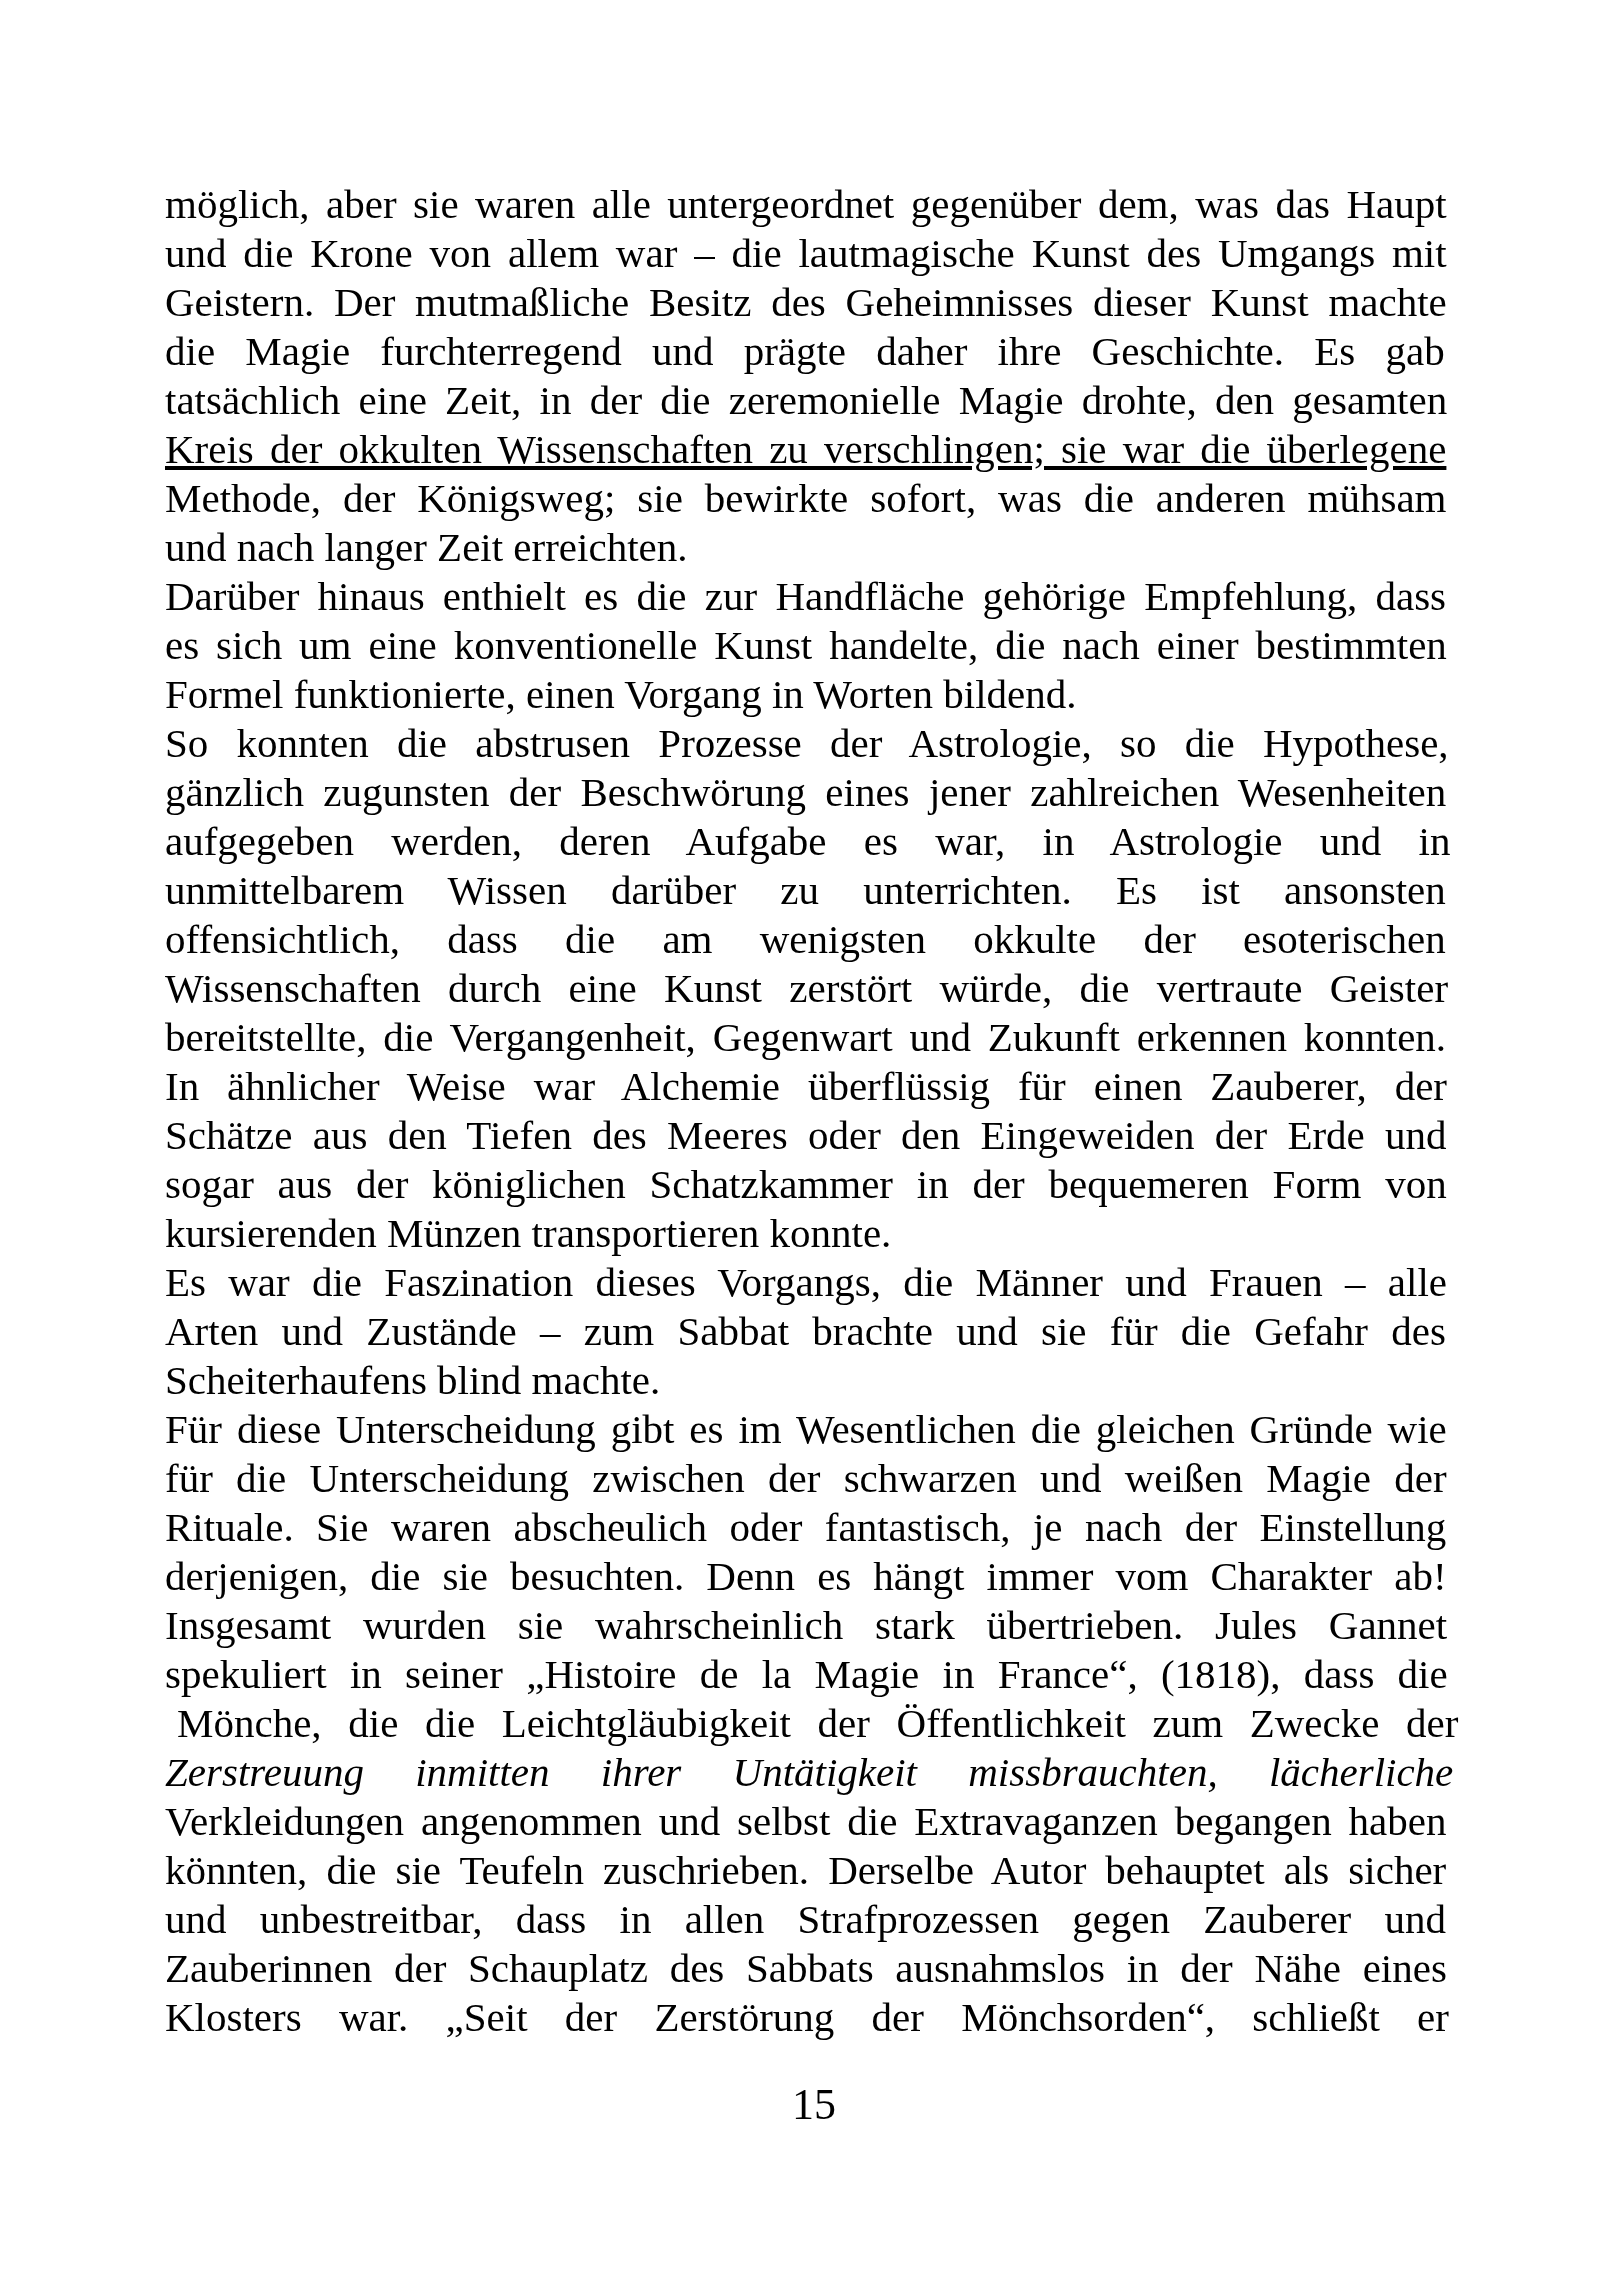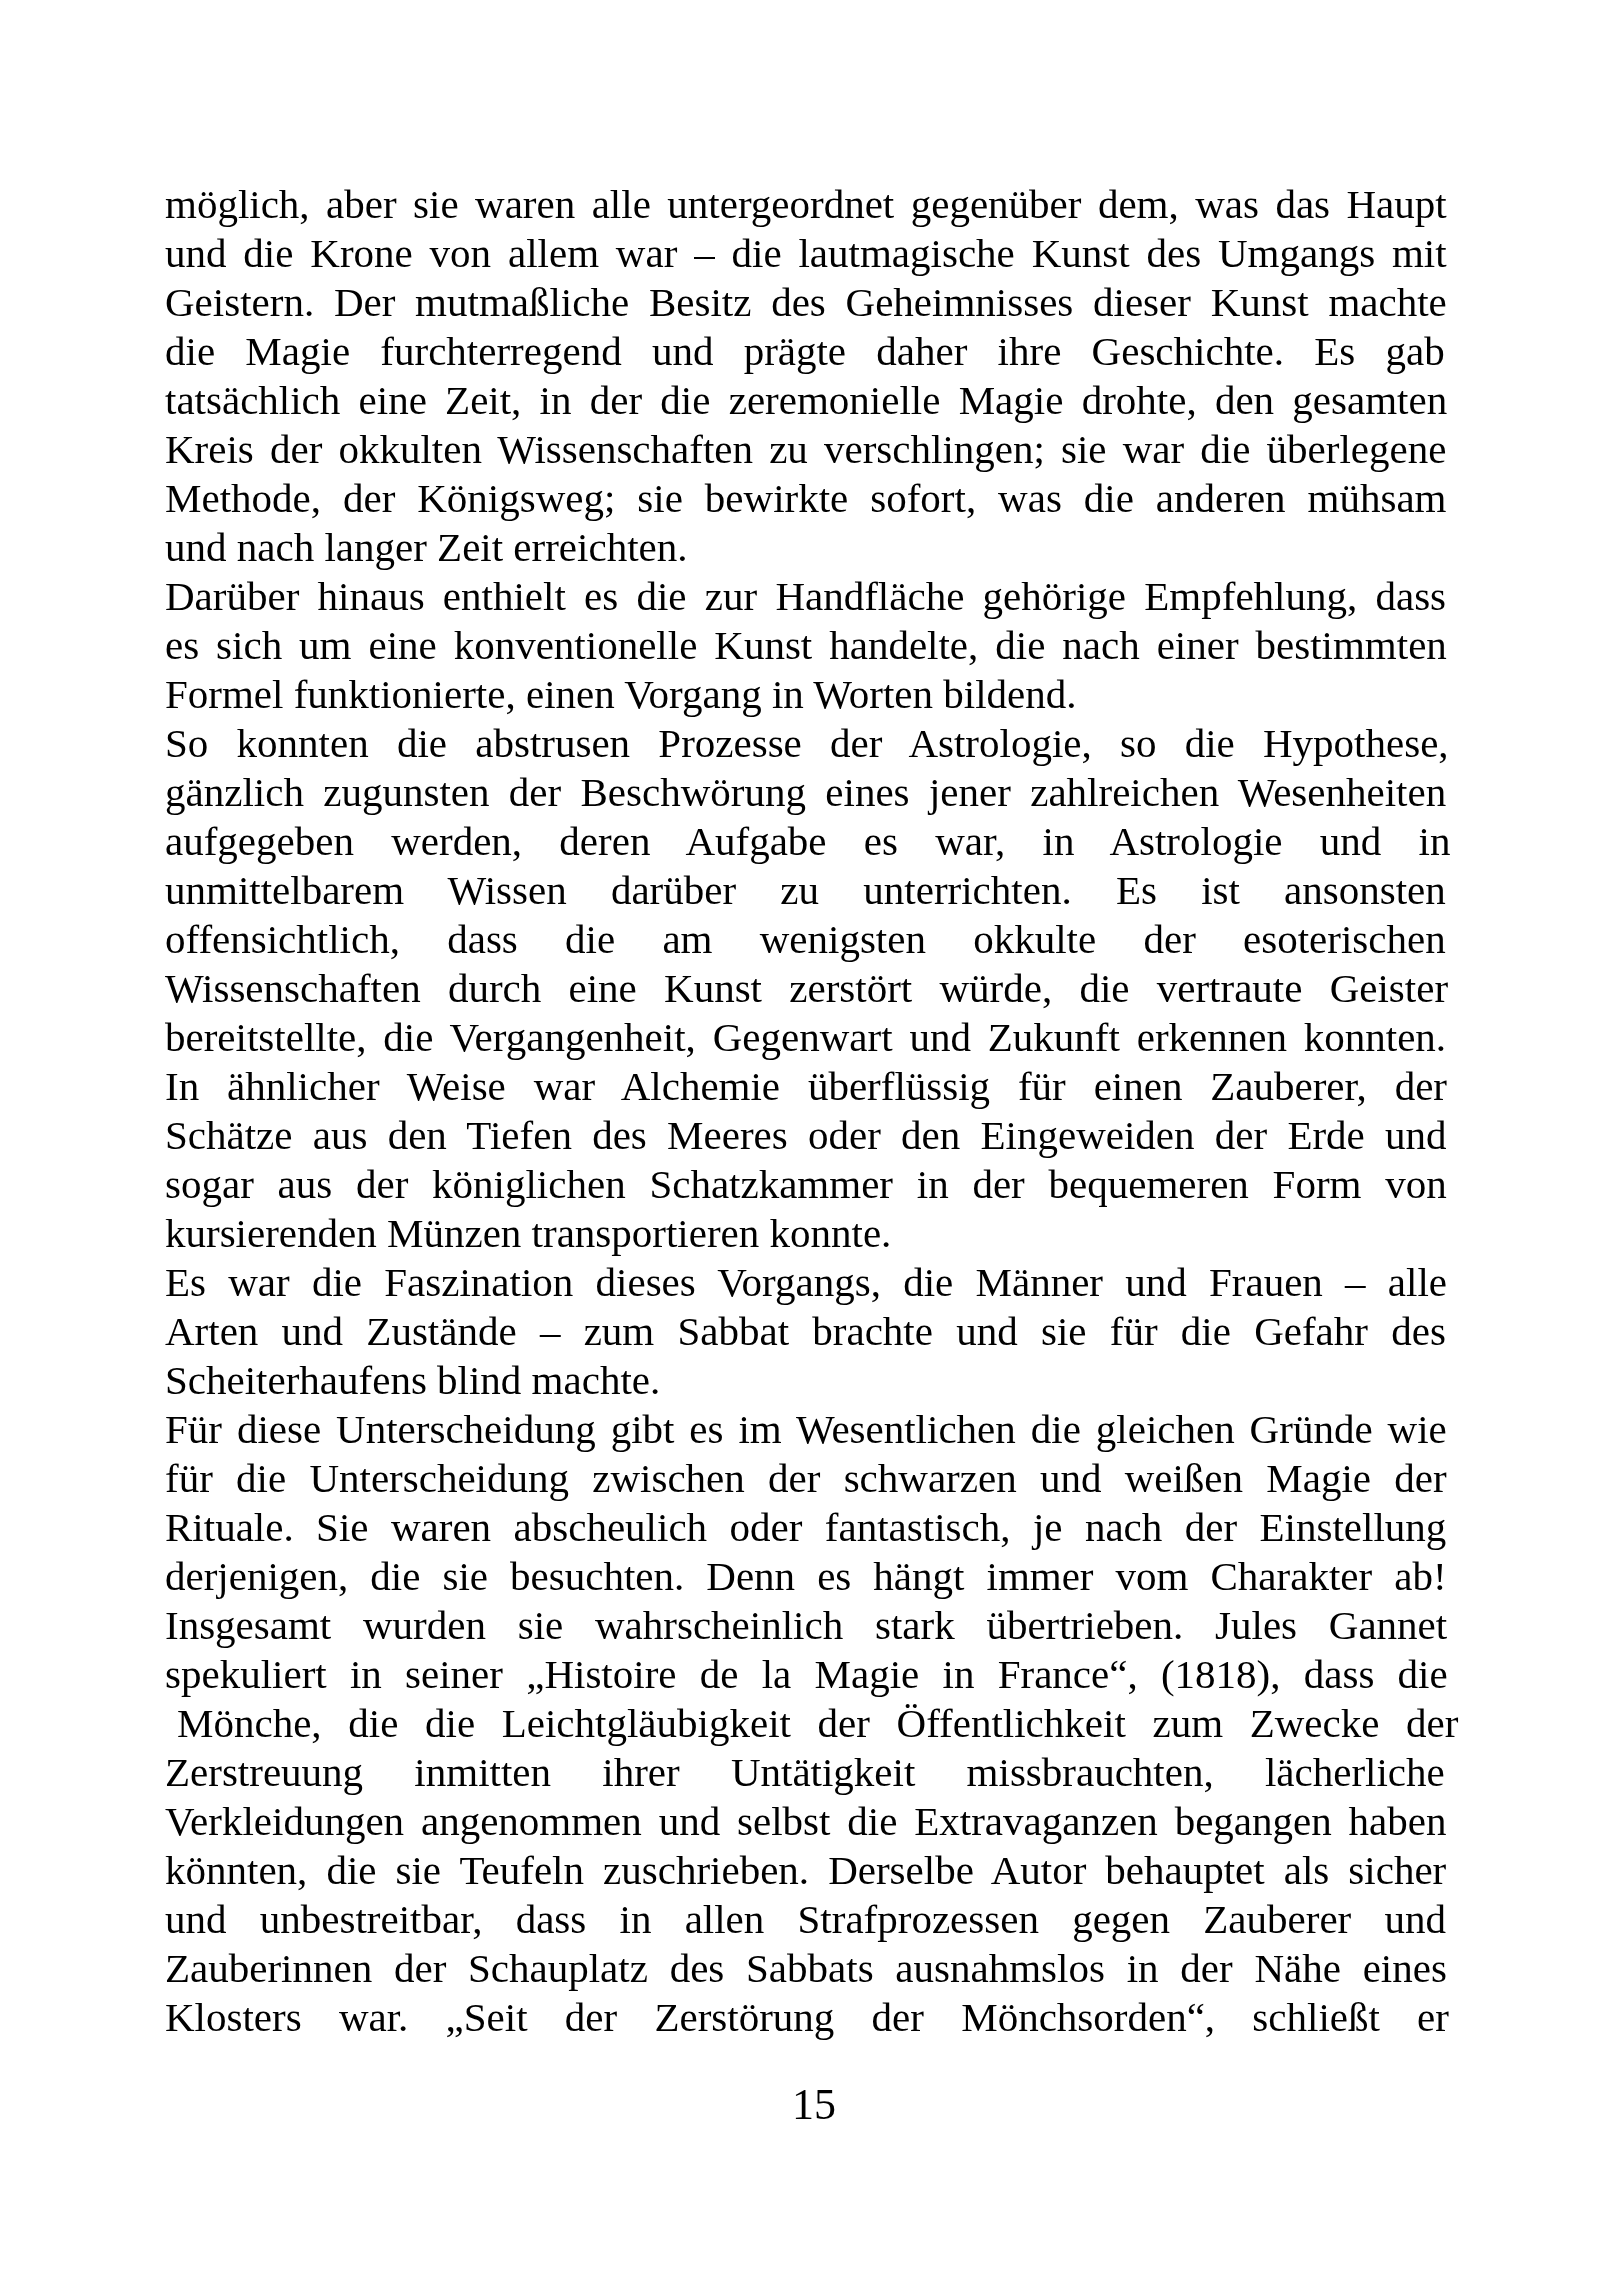--- a/index.html
+++ b/index.html
@@ -60,21 +60,21 @@
 <body>
 
 <div class="page">
   <div class="text-block" id="text-block">
       <div class="paragraph">
         <span class="line" style="word-spacing: 6.2px; text-align: left; text-align-last: left;">möglich, aber sie waren alle untergeordnet gegenüber dem, was das Haupt</span>
         <span class="line" style="word-spacing: 6.6px; text-align: left; text-align-last: left;">und die Krone von allem war – die lautmagische Kunst des Umgangs mit</span>
         <span class="line" style="word-spacing: 9.5px; text-align: left; text-align-last: left;">Geistern. Der mutmaßliche Besitz des Geheimnisses dieser Kunst machte</span>
         <span class="line" style="word-spacing: 20px; text-align: left; text-align-last: left;">die Magie furchterregend und prägte daher ihre Geschichte. Es gab</span>
         <span class="line" style="word-spacing: 8px; text-align: left; text-align-last: left;">tatsächlich eine Zeit, in der die zeremonielle Magie drohte, den gesamten</span>
-        <span class="line" style="word-spacing: 5.9px; text-align: center; text-align-last: left;">Kreis der okkulten Wissenschaften zu verschlingen; sie war die überlegene</span>
+        <span class="line" style="word-spacing: 5.9px; text-align: center; text-align-last: left; text-decoration: underline;">Kreis der okkulten Wissenschaften zu verschlingen; sie war die überlegene</span>
         <span class="line" style="word-spacing: 11.7px; text-align: right; text-align-last: left;">Methode, der Königsweg; sie bewirkte sofort, was die anderen mühsam</span>
         <span class="line last">und nach langer Zeit erreichten.</span>
       </div>
       <div class="paragraph">
         <span class="line" style="word-spacing: 8px; text-align: left; text-align-last: left;">Darüber hinaus enthielt es die zur Handfläche gehörige Empfehlung, dass</span>
         <span class="line" style="word-spacing: 6.7px; text-align: left; text-align-last: left;">es sich um eine konventionelle Kunst handelte, die nach einer bestimmten</span>
         <span class="line last">Formel funktionierte, einen Vorgang in Worten bildend.</span>
       </div>
       <div class="paragraph">
         <span class="line" style="word-spacing: 18px; text-align: left; text-align-last: left;">So konnten die abstrusen Prozesse der Astrologie, so die Hypothese,</span>
@@ -95,21 +95,21 @@
         <span class="line last">Scheiterhaufens blind machte.</span>
       </div>
       <div class="paragraph">
         <span class="line" style="word-spacing: 4.7px; text-align: left; text-align-last: left;">Für diese Unterscheidung gibt es im Wesentlichen die gleichen Gründe wie</span>
         <span class="line" style="word-spacing: 13px; text-align: left; text-align-last: left;">für die Unterscheidung zwischen der schwarzen und weißen Magie der</span>
         <span class="line" style="word-spacing: 12.2px; text-align: left; text-align-last: left;">Rituale. Sie waren abscheulich oder fantastisch, je nach der Einstellung</span>
         <span class="line" style="word-spacing: 11.8px; text-align: left; text-align-last: left;">derjenigen, die sie besuchten. Denn es hängt immer vom Charakter ab!</span>
         <span class="line" style="word-spacing: 21.5px; text-align: left; text-align-last: left;">Insgesamt wurden sie wahrscheinlich stark übertrieben. Jules Gannet</span>
         <span class="line" style="word-spacing: 13px; text-align: center; text-align-last: left;">spekuliert in seiner „Histoire de la Magie in France“, (1818), dass die</span>
         <span class="line" style="word-spacing: 16.4px; text-align: left; text-align-last: left; margin-left: 12px;">Mönche, die die Leichtgläubigkeit der Öffentlichkeit zum Zwecke der</span>
-        <span class="line" style="word-spacing: 41px; text-align: left; text-align-last: left;">Zerstreuung inmitten ihrer Untätigkeit missbrauchten, lächerliche</span>
+        <span class="line" style="word-spacing: 41px; text-align: left; text-align-last: left; font-style: italic;">Zerstreuung inmitten ihrer Untätigkeit missbrauchten, lächerliche</span>
         <span class="line" style="word-spacing: 6.6px; text-align: left; text-align-last: left;">Verkleidungen angenommen und selbst die Extravaganzen begangen haben</span>
         <span class="line" style="word-spacing: 8.8px; text-align: left; text-align-last: left;">könnten, die sie Teufeln zuschrieben. Derselbe Autor behauptet als sicher</span>
         <span class="line" style="word-spacing: 23px; text-align: right; text-align-last: left;">und unbestreitbar, dass in allen Strafprozessen gegen Zauberer und</span>
         <span class="line" style="word-spacing: 11.5px; text-align: right; text-align-last: left;">Zauberinnen der Schauplatz des Sabbats ausnahmslos in der Nähe eines</span>
         <span class="line" style="word-spacing: 27px; text-align: left; text-align-last: left;">Klosters war. „Seit der Zerstörung der Mönchsorden“, schließt er</span>
       </div>
     </div>
   <div class="page-number">15</div>
 </div>
 

